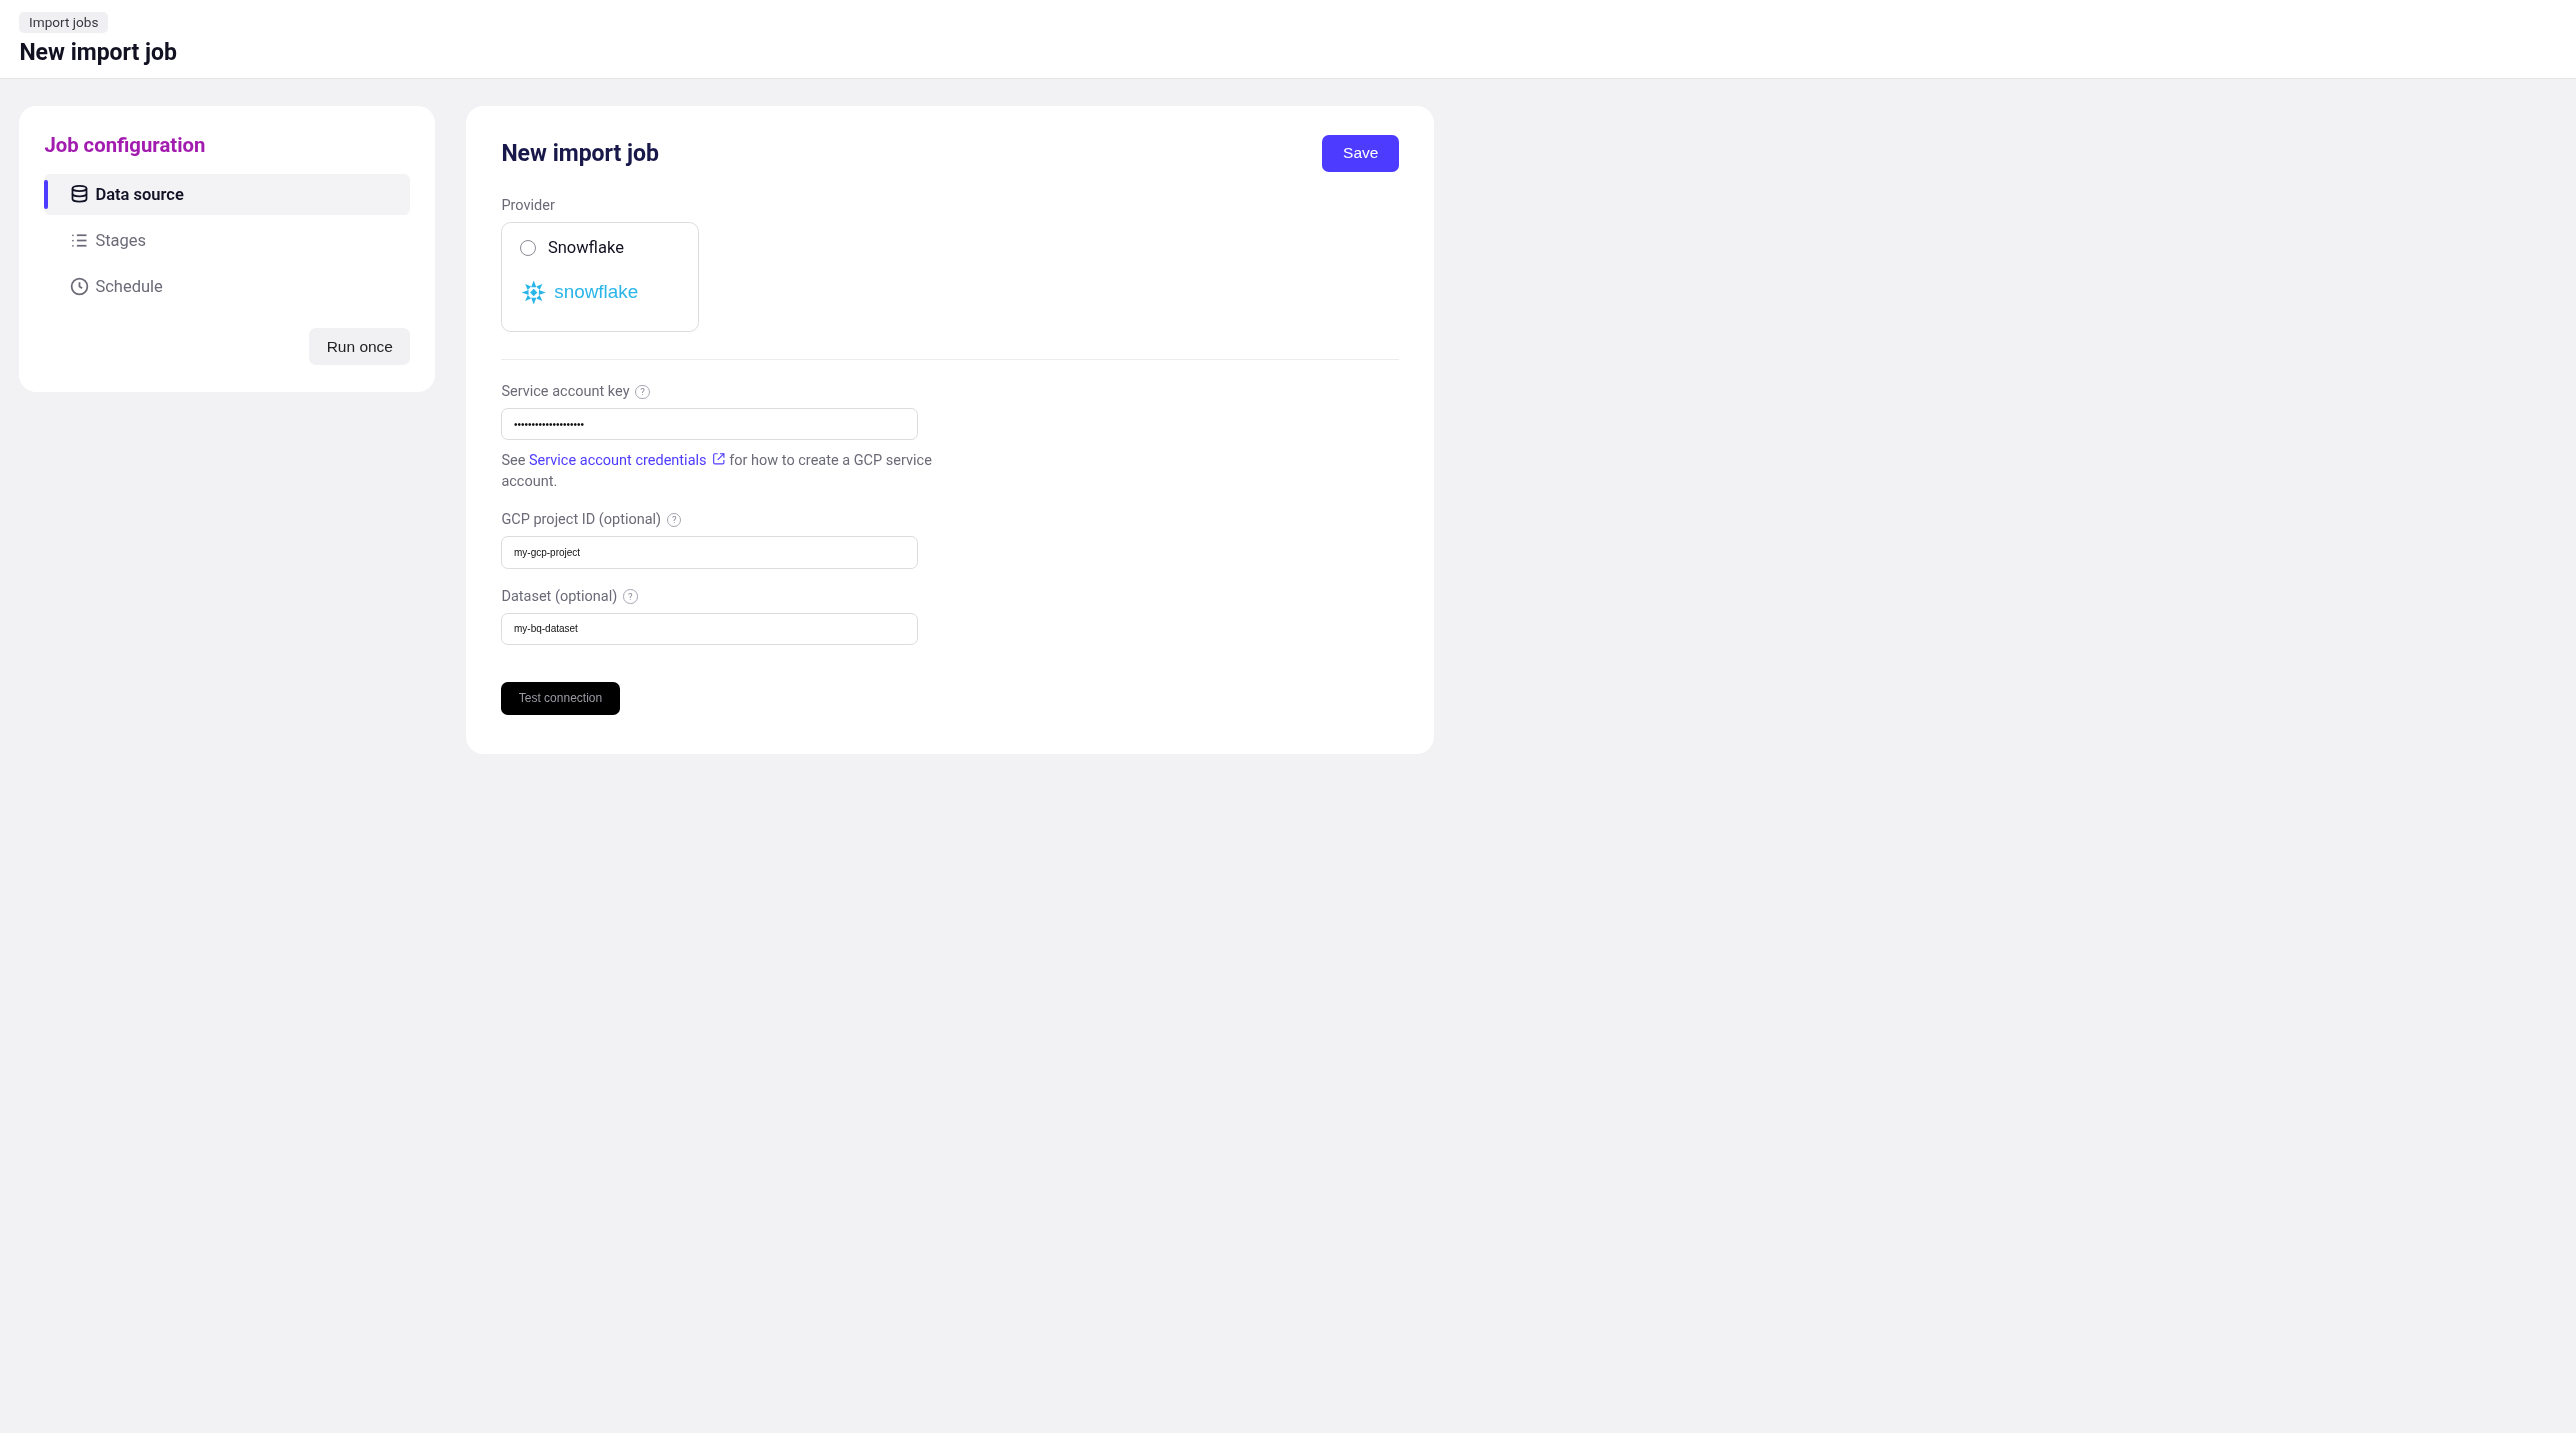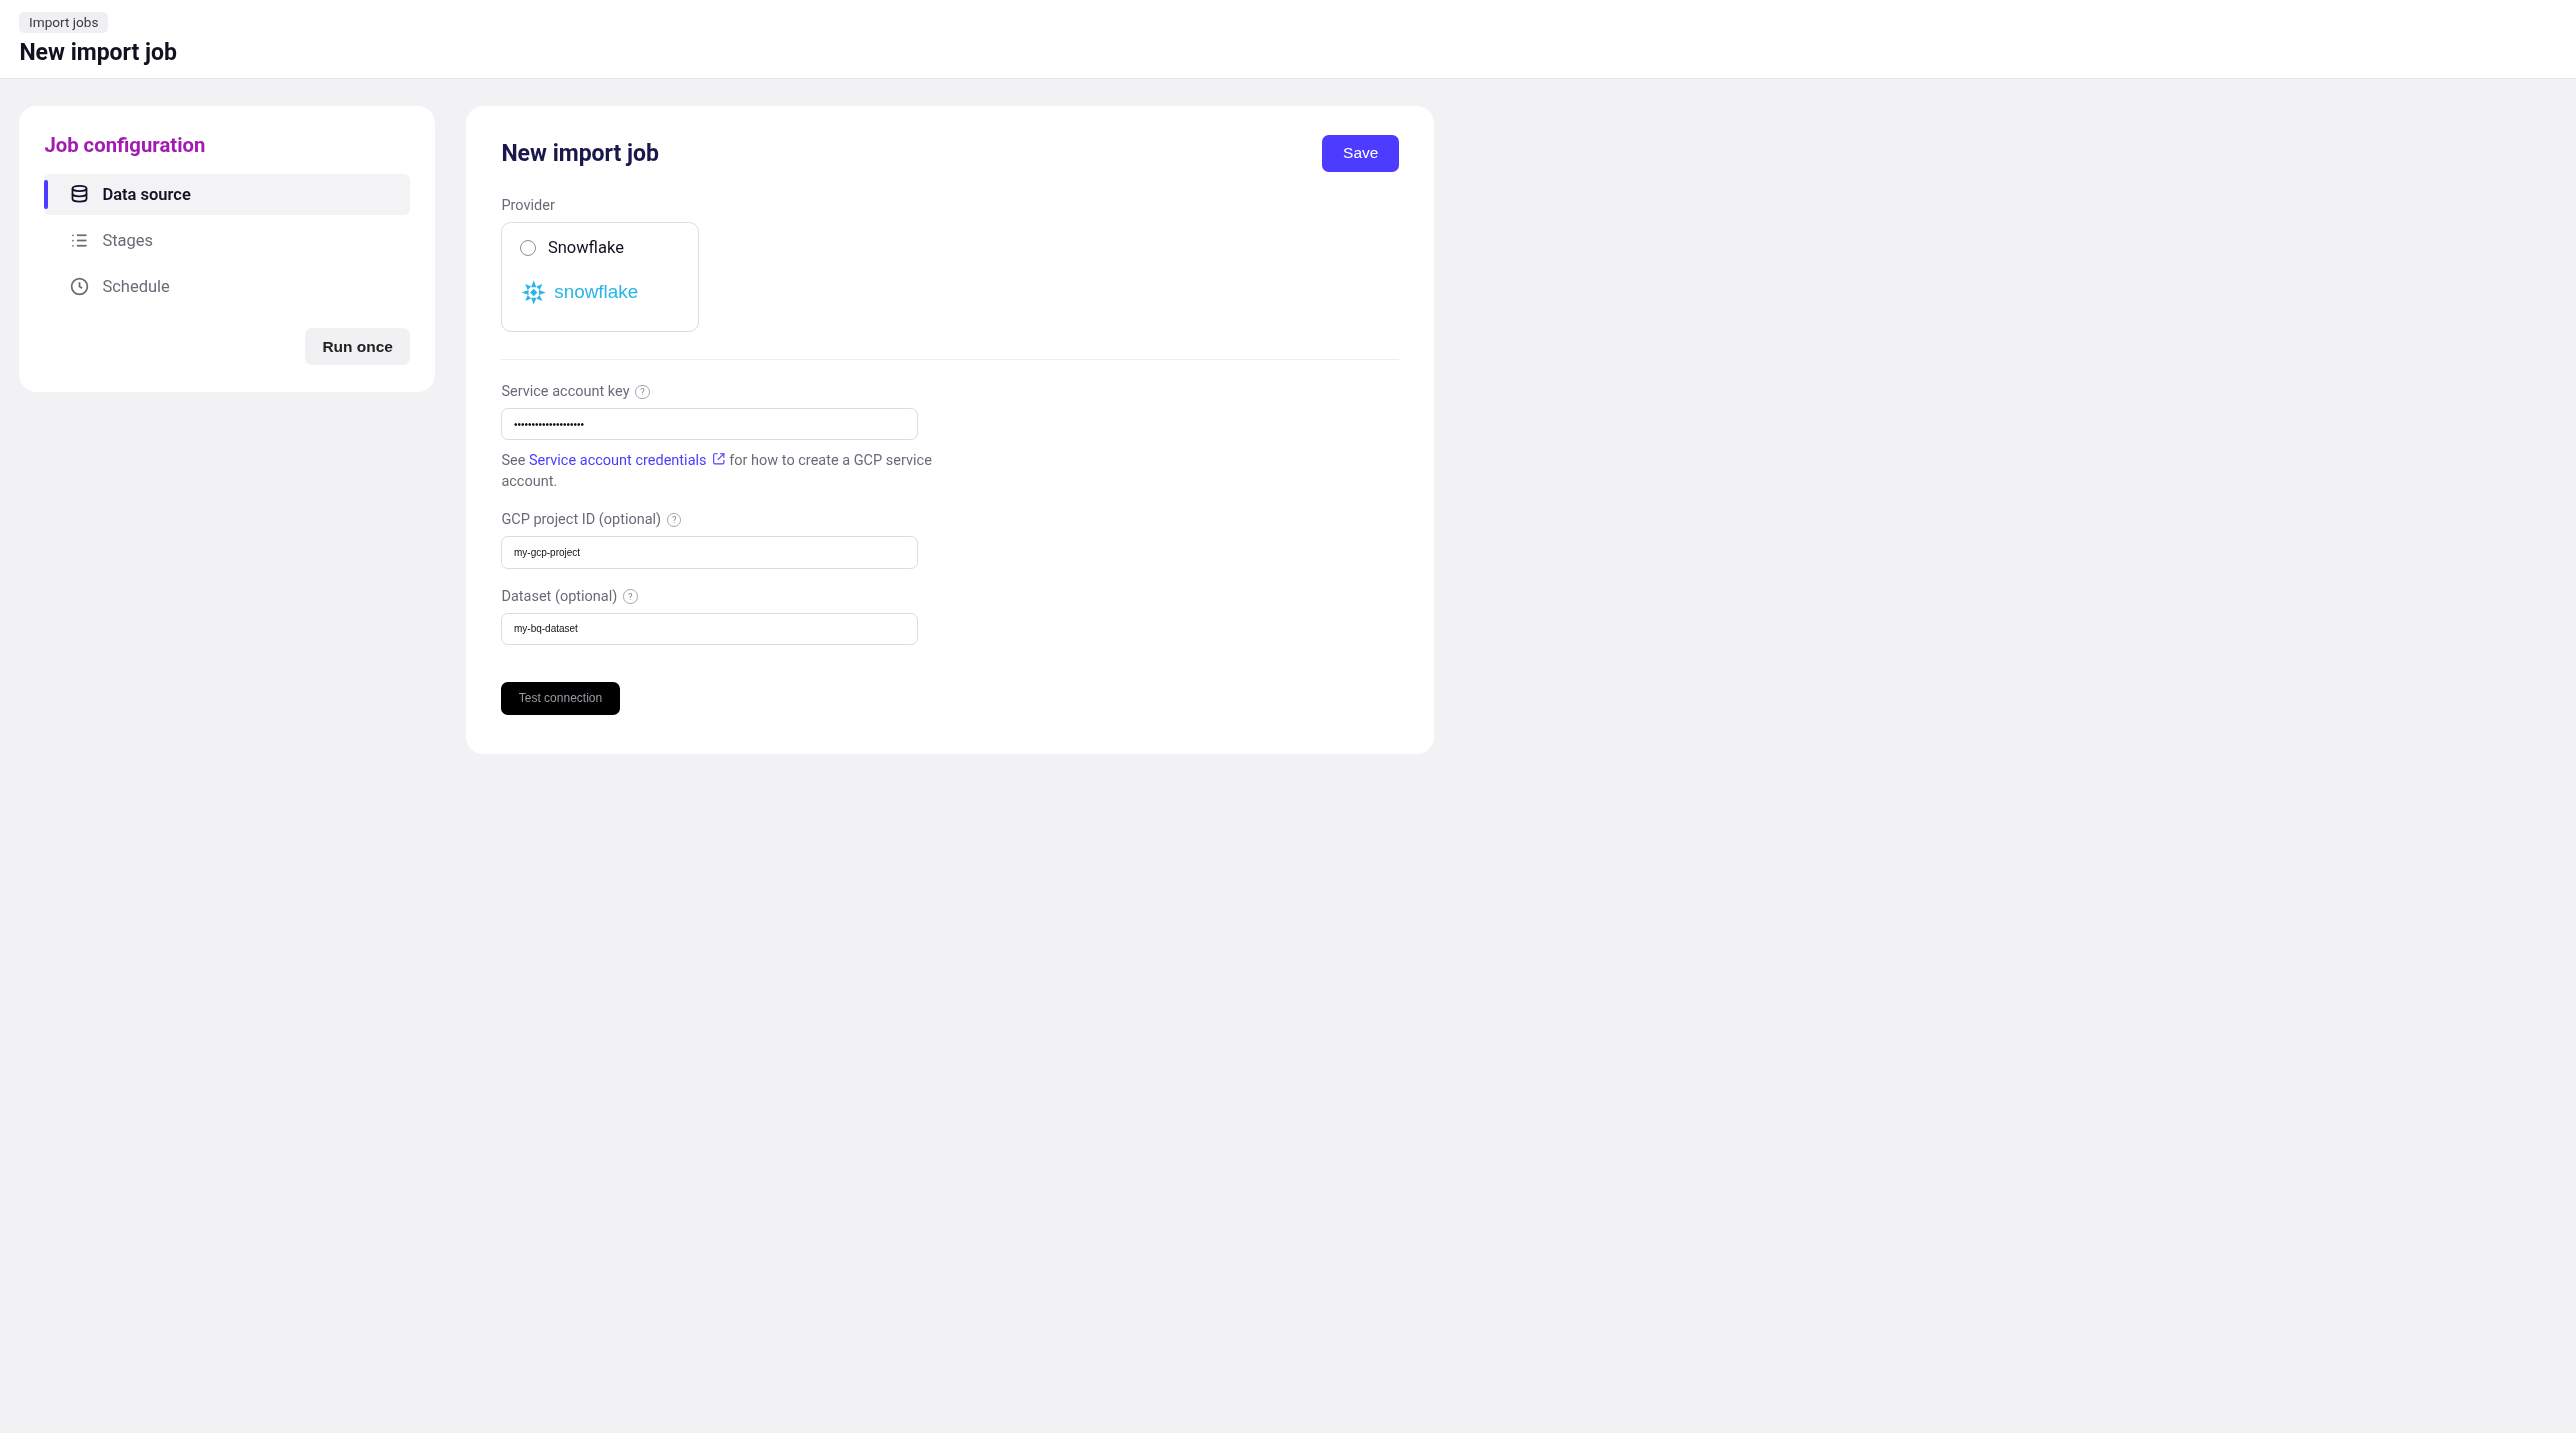--- a/index.html
+++ b/index.html
@@ -52,21 +52,21 @@
     margin-bottom: 17.4px;
   }
   .side-nav {
     display: flex;
     flex-direction: column;
     gap: 5.8px;
   }
   .side-nav-item {
     display: flex;
     align-items: center;
-    gap: 12px;
+    gap: 5px;
     padding: 9.7px 13.6px 9.7px 25px;
     border-radius: 5.8px;
     position: relative;
     cursor: pointer;
     color: #6b6b78;
     font-size: 16.5px;
   }
   .side-nav-item.active {
     background: #f3f3f5;
     color: #121226;
@@ -87,21 +87,20 @@
 
   .run-once-wrap { display:flex; justify-content:flex-end; margin-top: 21px; }
   .btn-secondary {
     background: #f1f1f3;
     border: none;
     padding: 9.7px 17.4px;
     border-radius: 6.8px;
     font-size: 15.5px;
     color: #222;
     cursor: pointer;
-    font-weight: bold;
   }
 
   
   .main-card {
     background: #fff;
     border-radius: 17.4px;
     flex: 1;
     padding: 29px 35px 39px 35px;
     max-width: 968px;
   }

